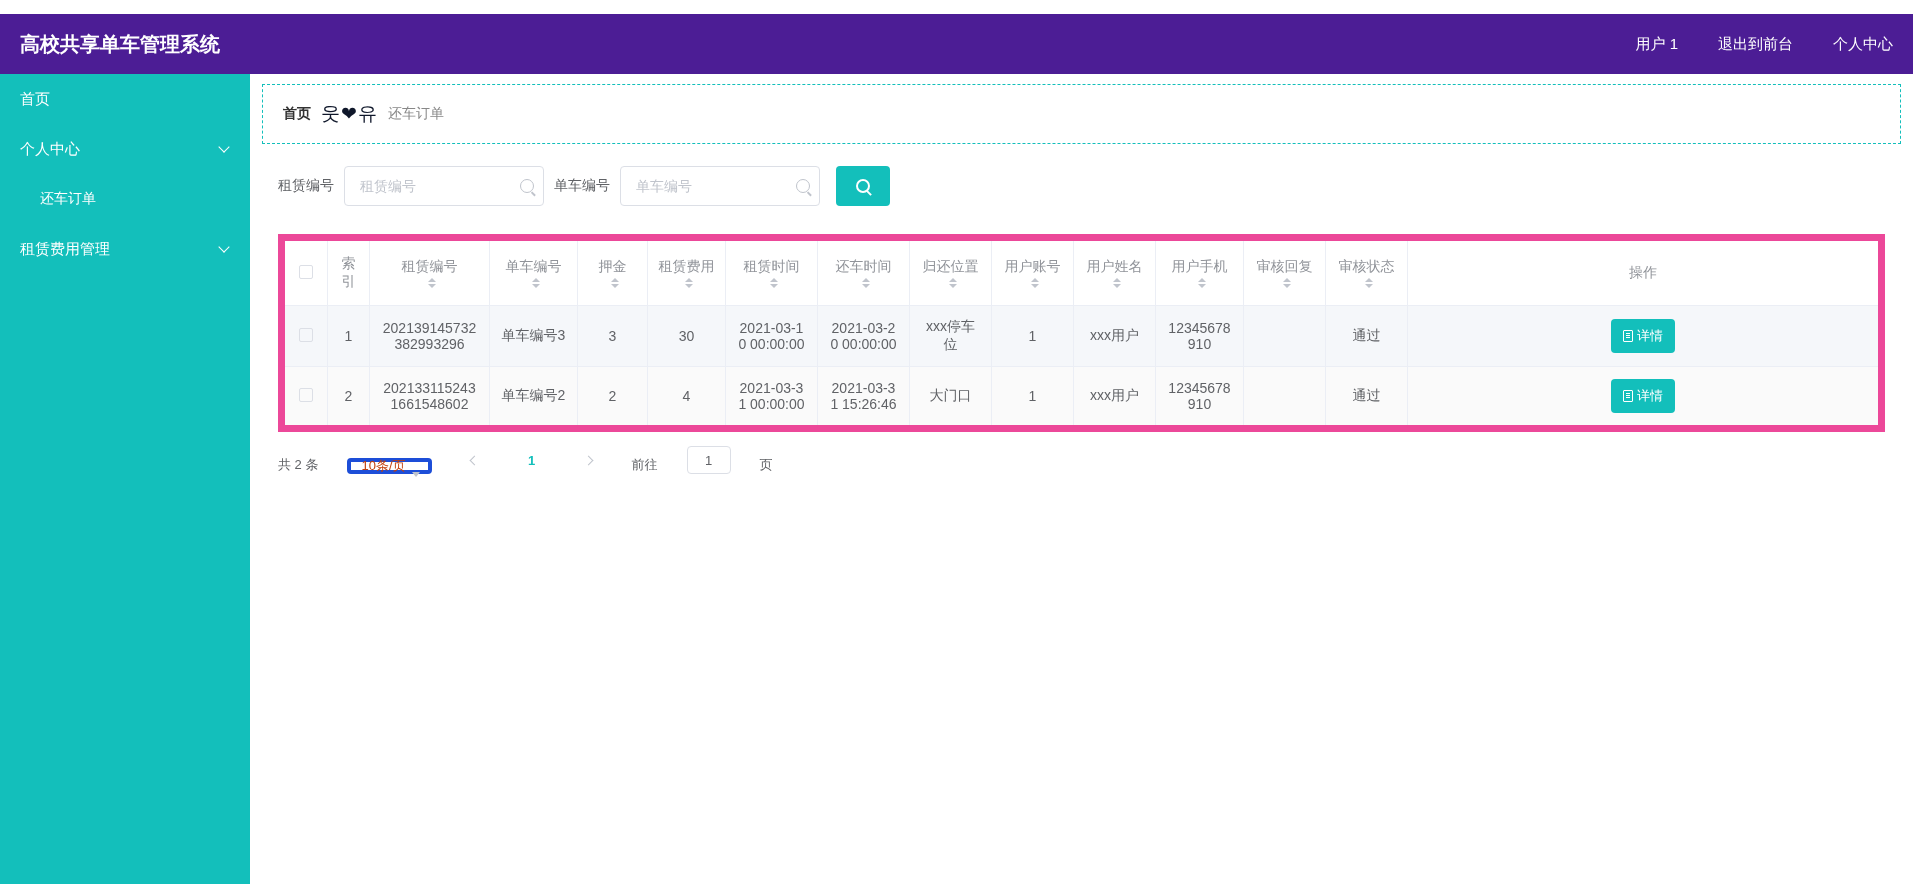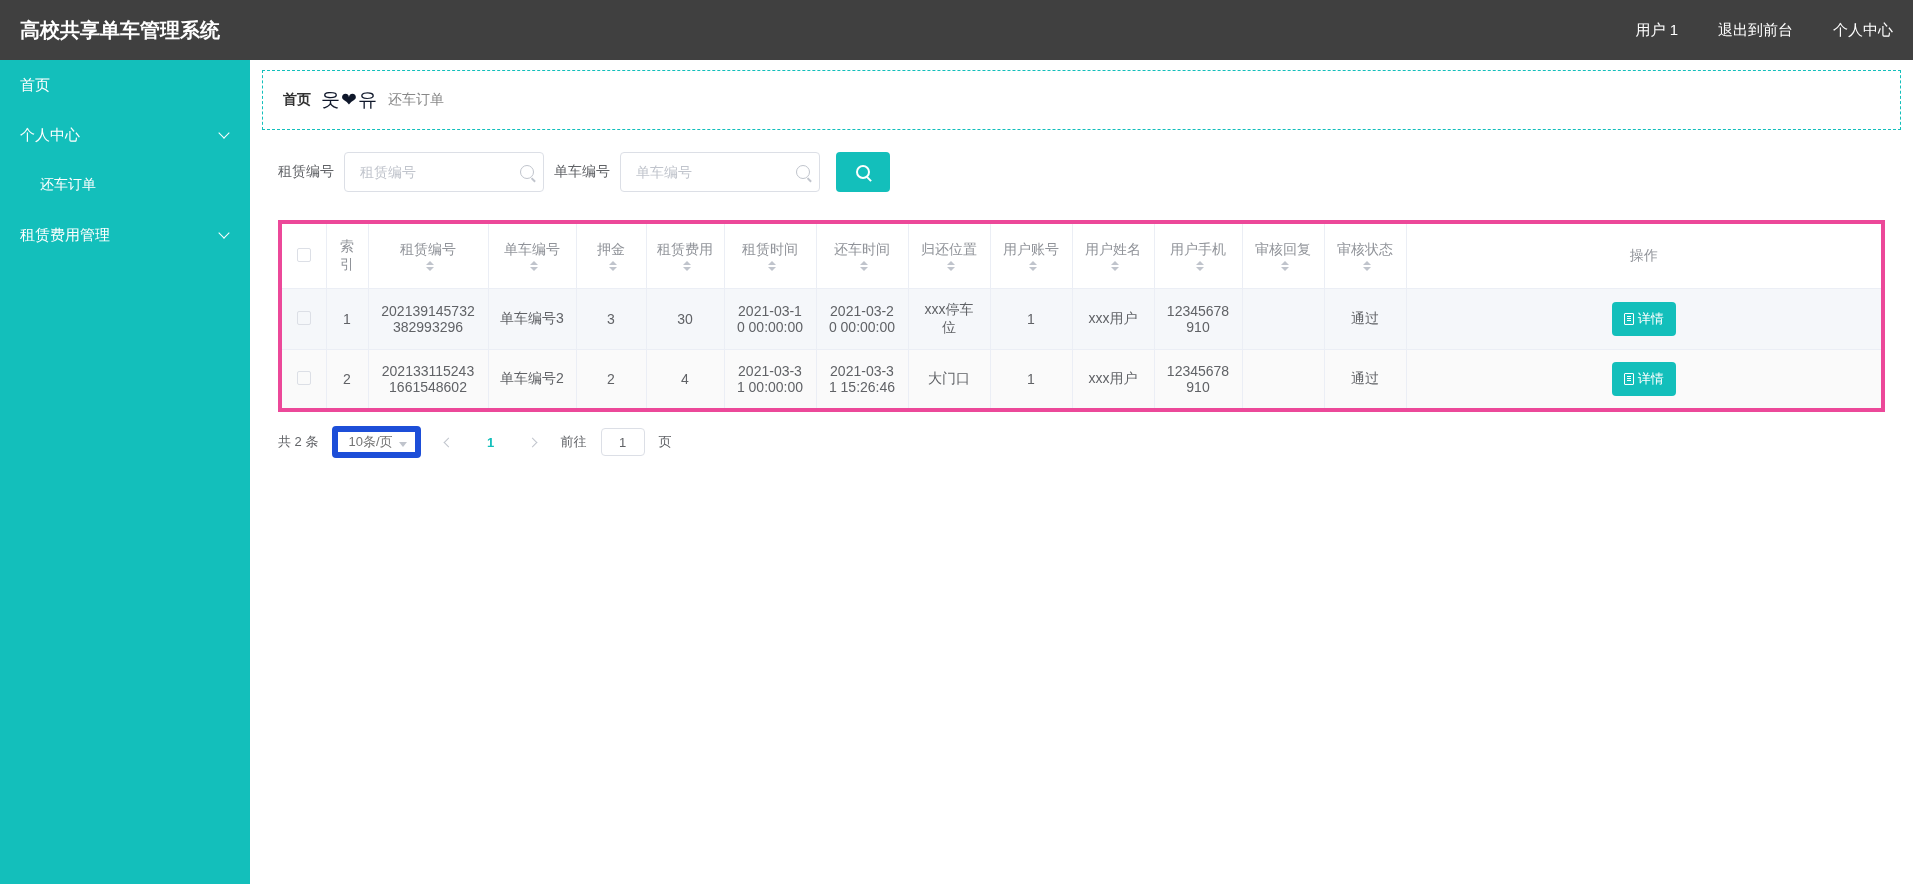--- a/index.html
+++ b/index.html
@@ -1,17 +1,17 @@
 <!DOCTYPE html>
 <html><head>
 <meta charset="utf-8">
 <style>
 *{box-sizing:border-box;margin:0;padding:0;}
 body{font-family:"Helvetica Neue",Helvetica,Arial,sans-serif;font-size:14px;color:#606266;background:#fff;}
-.header{height:60px;background:#404040;display:flex;align-items:center;justify-content:space-between;padding:0 20px;color:#fff;}
+.header{height:60px;background:#4c1d95;display:flex;align-items:center;justify-content:space-between;padding:0 20px;color:#fff;margin-top:14px;}
 .header .title{font-size:20px;font-weight:bold;}
 .header .right{display:flex;gap:40px;}
 .header .right span{cursor:pointer;font-size:15px;}
 .layout{display:flex;height:calc(100vh - 60px);}
 .sidebar{width:250px;background:#13bfbb;color:#fff;flex-shrink:0;overflow:auto;}
 .menu-item,.submenu-title{height:50px;display:flex;align-items:center;padding:0 20px;cursor:pointer;font-size:15px;}
 .submenu-title{justify-content:space-between;}
 .submenu-title .arrow{width:12px;height:12px;position:relative;}
 .submenu-title .arrow::before{content:"";position:absolute;width:7px;height:7px;border-right:1px solid #fff;border-bottom:1px solid #fff;transform:rotate(45deg);top:0;left:2px;}
 .submenu-title .arrow.up::before{transform:rotate(-135deg);top:4px;}
@@ -25,36 +25,36 @@
 .form-row{display:flex;align-items:center;gap:10px;padding:0 16px;margin-bottom:28px;}
 .form-label{font-size:14px;color:#606266;}
 .input-wrap{position:relative;width:200px;}
 .input-wrap input{width:100%;height:40px;border:1px solid #dcdfe6;border-radius:4px;padding:0 30px 0 15px;font-size:14px;outline:none;color:#606266;}
 .input-wrap input::placeholder{color:#c0c4cc;}
 .input-wrap .sicon{position:absolute;right:10px;top:50%;transform:translateY(-50%);width:14px;height:14px;border:1.5px solid #c0c4cc;border-radius:50%;}
 .input-wrap .sicon::after{content:"";position:absolute;width:5px;height:1.5px;background:#c0c4cc;transform:rotate(45deg);bottom:-2px;right:-3px;}
 .search-btn{width:54px;height:40px;background:#13bfbb;border:none;border-radius:4px;cursor:pointer;display:flex;align-items:center;justify-content:center;margin-left:6px;}
 .search-btn .sicon2{width:14px;height:14px;border:2px solid #fff;border-radius:50%;position:relative;}
 .search-btn .sicon2::after{content:"";position:absolute;width:6px;height:2px;background:#fff;transform:rotate(45deg);bottom:-3px;right:-4px;}
-.table{width:100%;border-collapse:collapse;margin:0 16px;width:calc(100% - 32px);border:4px solid #ec4899;}
+.table{width:100%;border-collapse:collapse;margin:0 16px;width:calc(100% - 32px);border:7px solid #ec4899;}
 .table th,.table td{border:1px solid #ebeef5;padding:12px 10px;text-align:center;font-size:14px;color:#606266;word-break:break-all;}
 .table th{background:#fff;font-weight:normal;color:#909399;padding:14px 10px;}
 .table tbody tr:nth-child(even){background:#fafafa;}
 .table tbody tr:nth-child(odd){background:#f5f7fa;}
 .checkbox{width:14px;height:14px;border:1px solid #dcdfe6;border-radius:2px;display:inline-block;cursor:pointer;}
 .sort-caret{display:inline-flex;flex-direction:column;vertical-align:middle;margin-left:4px;gap:2px;}
 .sort-caret i{width:0;height:0;border-left:4px solid transparent;border-right:4px solid transparent;}
 .sort-caret i.up{border-bottom:4px solid #c0c4cc;}
 .sort-caret i.down{border-top:4px solid #c0c4cc;}
 .th-inner{display:flex;flex-direction:column;align-items:center;gap:2px;}
 .detail-btn{background:#13bfbb;color:#fff;border:none;border-radius:4px;padding:8px 12px;cursor:pointer;font-size:13px;display:inline-flex;align-items:center;gap:4px;}
 .detail-btn .dicon{width:10px;height:12px;border:1.3px solid #fff;border-radius:1px;position:relative;}
 .detail-btn .dicon::before{content:"";position:absolute;left:2px;top:2px;width:4px;height:1px;background:#fff;box-shadow:0 2px 0 #fff,0 4px 0 #fff;}
-.pagination{display:flex;align-items:center;gap:14px;padding:14px 16px;font-size:13px;color:#606266;}
-.page-select{border:6px solid #1d4ed8;border-radius:4px;height:32px;padding:0 22px 0 10px;position:relative;display:flex;align-items:center;cursor:pointer;color:#737373;}
+.pagination{display:flex;align-items:flex-end;gap:29px;padding:14px 16px;font-size:13px;color:#606266;}
+.page-select{border:4px solid #1d4ed8;border-radius:4px;height:16px;padding:0 22px 0 10px;position:relative;display:flex;align-items:center;cursor:pointer;color:#c2410c;}
 .page-select::after{content:"";position:absolute;right:8px;top:10px;width:0;height:0;border-left:4px solid transparent;border-right:4px solid transparent;border-top:5px solid #c0c4cc;}
 .pager-btn{width:28px;height:28px;display:flex;align-items:center;justify-content:center;cursor:pointer;color:#c0c4cc;}
 .pager-btn.active{color:#13bfbb;font-weight:bold;cursor:default;}
 .pager-arrow{width:7px;height:7px;border-top:1.5px solid currentColor;border-right:1.5px solid currentColor;}
 .pager-arrow.left{transform:rotate(-135deg);}
 .pager-arrow.right{transform:rotate(45deg);}
 .goto-input{width:44px;height:28px;border:1px solid #dcdfe6;border-radius:4px;text-align:center;font-size:13px;outline:none;color:#606266;}
 .col-chk{width:46px;}
 .col-idx{width:42px;}
 .col-rent{width:120px;}

